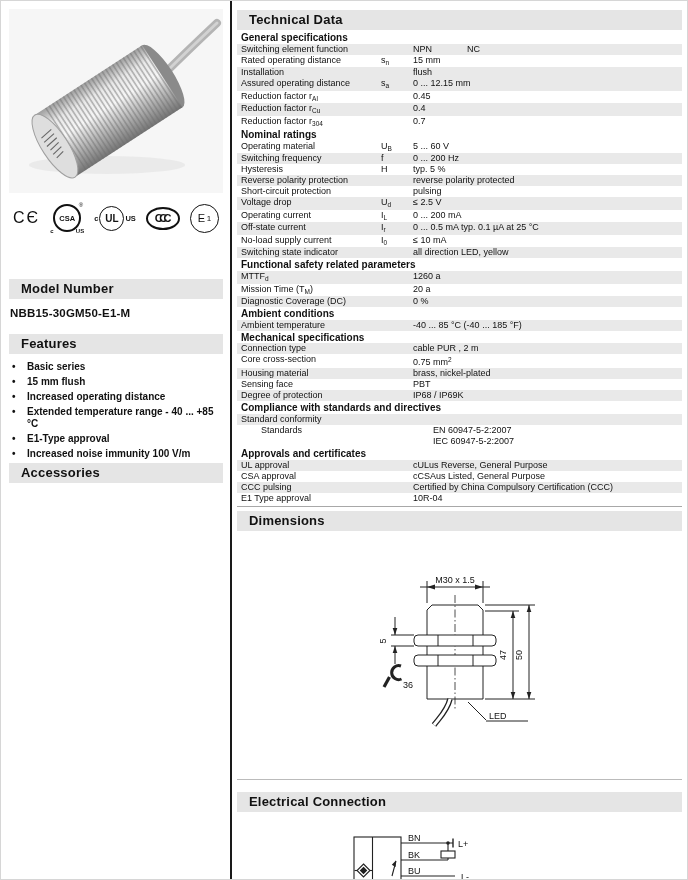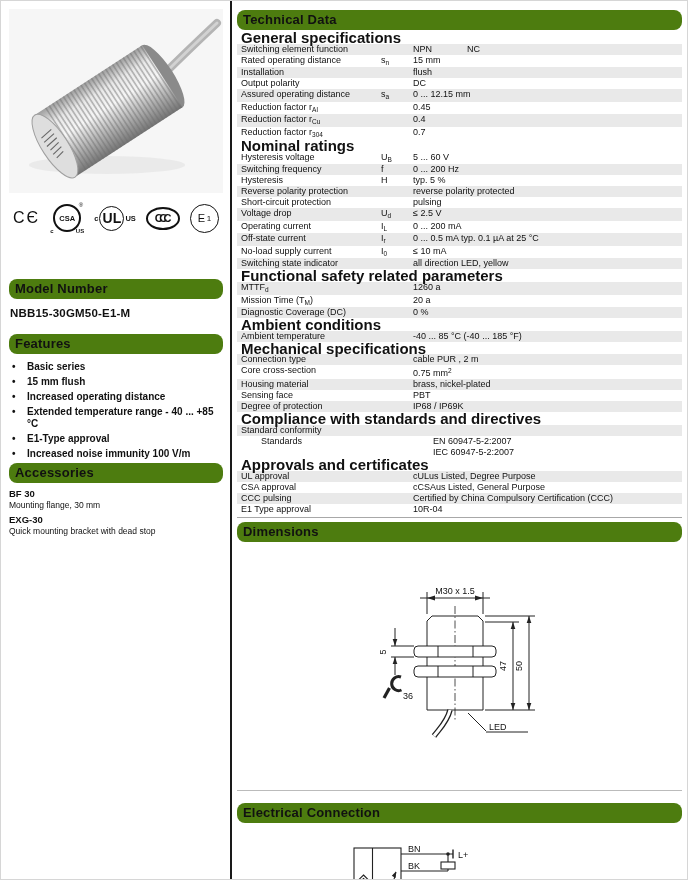--- a/index.html
+++ b/index.html
@@ -1,58 +1,58 @@
 <!DOCTYPE html>
 <html><head>
 <meta charset="utf-8">
 <style>
   html,body{margin:0;padding:0;background:#fff;}
   .page{position:relative;width:688px;height:880px;background:#fff;overflow:hidden;
         font-family:"Liberation Sans",sans-serif;color:#111;border:1px solid #d6d6d6;box-sizing:border-box;}
   .vdivider{position:absolute;left:229px;top:0;width:2px;height:880px;background:#1a1a1a;}
 
   
-  .bar{background:#4d7c0f;font-weight:bold;font-size:13px;height:20px;line-height:20px;
-       padding-left:6px;letter-spacing:0.2px;border-radius:8px;}
+  .bar{background:#e5e5e5;font-weight:bold;font-size:13px;height:20px;line-height:20px;
+       padding-left:12px;letter-spacing:0.2px;}
 
   
   .left-col{position:absolute;left:8px;top:8px;width:214px;}
   .photo{display:block;width:214px;height:184px;background:#f6f6f6;margin-bottom:8px;}
   .logos{display:flex;align-items:center;justify-content:space-between;height:34px;
          padding:0 4px;margin-bottom:44px;gap:10px;}
   .logo-ce{font-size:16px;font-weight:500;letter-spacing:2px;}
   .logo-csa{position:relative;width:34px;height:32px;}
   .csa-circle{width:24px;height:24px;border:2.4px solid #111;border-radius:50%;display:flex;
               align-items:center;justify-content:center;font-size:7.5px;font-weight:bold;margin:2px auto 0;}
   .csa-reg{position:absolute;top:0;right:1px;font-size:6px;}
   .csa-c{position:absolute;left:0;bottom:0;font-size:6px;font-weight:bold;}
   .csa-us{position:absolute;right:0;bottom:0;font-size:6px;font-weight:bold;}
   .logo-ul{display:flex;align-items:center;}
   .ul-c{font-size:7.5px;font-weight:bold;margin-right:1px;}
   .ul-circle{width:23px;height:23px;border:1.8px solid #111;border-radius:50%;display:flex;
-             align-items:center;justify-content:center;font-size:14px;font-weight:bold;}
+             align-items:center;justify-content:center;font-size:10px;font-weight:bold;}
   .ul-us{font-size:7.5px;font-weight:bold;margin-left:1px;}
   .logo-ccc{width:34px;height:23px;border:2px solid #111;border-radius:50%;display:flex;
             align-items:center;justify-content:center;font-size:11px;font-weight:bold;
             letter-spacing:-3.5px;padding-right:3px;box-sizing:border-box;}
   .logo-e1{width:27px;height:27px;border:1.7px solid #111;border-radius:50%;display:flex;
            align-items:center;justify-content:center;font-size:11px;}
   .e1-sub{font-size:8px;margin-left:1.5px;}
   .model-value{font-size:11.5px;font-weight:bold;margin:8px 0 15px 1px;letter-spacing:0.2px;}
   .features{list-style:none;margin:7px 0 0 0;padding:0;font-size:10px;font-weight:bold;}
   .features li{display:flex;margin-bottom:3px;line-height:12px;}
   .features .dot{flex:0 0 15px;padding-left:3px;}
   .acc-list{margin-top:5px;}
   .acc-name{font-size:9.5px;font-weight:bold;margin-top:3px;line-height:11px;}
   .acc-desc{font-size:8.5px;line-height:10.5px;margin-top:1px;}
 
   
   .right-col{position:absolute;left:236px;top:9px;width:445px;}
   .spec-table{margin-top:1px;border-bottom:1px solid #a8a8a8;padding-bottom:2px;}
-  .group-title{font-weight:bold;font-size:15px;line-height:9.5px;padding:1.8px 0 1.4px 4px;}
+  .group-title{font-weight:bold;font-size:10px;line-height:9.5px;padding:1.8px 0 1.4px 4px;}
   .spec-row{display:flex;font-size:9px;line-height:11px;min-height:11px;}
   .spec-row.shade{background:#e9e9e9;}
   .c-label{flex:0 0 140px;padding-left:4px;}
   .c-label.indent{padding-left:24px;}
   .c-sym{flex:0 0 32px;}
   .c-val{flex:1;white-space:pre-line;}
   .c-val.fixed{flex:0 0 54px;}
   .c-val2{flex:1;}
   .spec-row sub{font-size:6.5px;vertical-align:-1.5px;}
   .spec-row sup{font-size:6.5px;vertical-align:3px;}
@@ -150,26 +150,20 @@
           <span class="dot">•</span>
           <span>E1-Type approval</span>
         </li>
         <li>
           <span class="dot">•</span>
           <span>Increased noise immunity 100 V/m</span>
         </li>
       </ul>
 
     <div class="bar">Accessories</div>
-    <div class="acc-list">
-        <div class="acc-name">BF 30</div>
-        <div class="acc-desc">Mounting flange, 30 mm</div>
-        <div class="acc-name">EXG-30</div>
-        <div class="acc-desc">Quick mounting bracket with dead stop</div>
-      </div>
   </div>
 
   <div class="right-col">
     <div class="bar">Technical Data</div>
     <div class="spec-table">
         <div class="group-title">General specifications</div>
         <div class="spec-row shade">
           <span class="c-label">Switching element function</span>
           <span class="c-sym"></span>
           <span class="c-val fixed">NPN</span>
@@ -178,25 +172,20 @@
         <div class="spec-row">
           <span class="c-label">Rated operating distance</span>
           <span class="c-sym">s<sub>n</sub></span>
           <span class="c-val">15 mm</span>
         </div>
         <div class="spec-row shade">
           <span class="c-label">Installation</span>
           <span class="c-sym"></span>
           <span class="c-val">flush</span>
         </div>
-        <div class="spec-row">
-          <span class="c-label">Output polarity</span>
-          <span class="c-sym"></span>
-          <span class="c-val">DC</span>
-        </div>
         <div class="spec-row shade">
           <span class="c-label">Assured operating distance</span>
           <span class="c-sym">s<sub>a</sub></span>
           <span class="c-val">0 ... 12.15 mm</span>
         </div>
         <div class="spec-row">
           <span class="c-label">Reduction factor r<sub>Al</sub></span>
           <span class="c-sym"></span>
           <span class="c-val">0.45</span>
         </div>
@@ -205,21 +194,21 @@
           <span class="c-sym"></span>
           <span class="c-val">0.4</span>
         </div>
         <div class="spec-row">
           <span class="c-label">Reduction factor r<sub>304</sub></span>
           <span class="c-sym"></span>
           <span class="c-val">0.7</span>
         </div>
         <div class="group-title">Nominal ratings</div>
         <div class="spec-row">
-          <span class="c-label">Hysteresis voltage</span>
+          <span class="c-label">Operating material</span>
           <span class="c-sym">U<sub>B</sub></span>
           <span class="c-val">5 ... 60 V</span>
         </div>
         <div class="spec-row shade">
           <span class="c-label">Switching frequency</span>
           <span class="c-sym">f</span>
           <span class="c-val">0 ... 200 Hz</span>
         </div>
         <div class="spec-row">
           <span class="c-label">Hysteresis</span>
@@ -318,21 +307,21 @@
         <div class="spec-row">
           <span class="c-label indent">Standards</span>
           <span class="c-sym"></span>
           <span class="c-val">EN 60947-5-2:2007
 IEC 60947-5-2:2007</span>
         </div>
         <div class="group-title">Approvals and certificates</div>
         <div class="spec-row shade">
           <span class="c-label">UL approval</span>
           <span class="c-sym"></span>
-          <span class="c-val">cULus Listed, Degree Purpose</span>
+          <span class="c-val">cULus Reverse, General Purpose</span>
         </div>
         <div class="spec-row">
           <span class="c-label">CSA approval</span>
           <span class="c-sym"></span>
           <span class="c-val">cCSAus Listed, General Purpose</span>
         </div>
         <div class="spec-row shade">
           <span class="c-label">CCC pulsing</span>
           <span class="c-sym"></span>
           <span class="c-val">Certified by China Compulsory Certification (CCC)</span>

